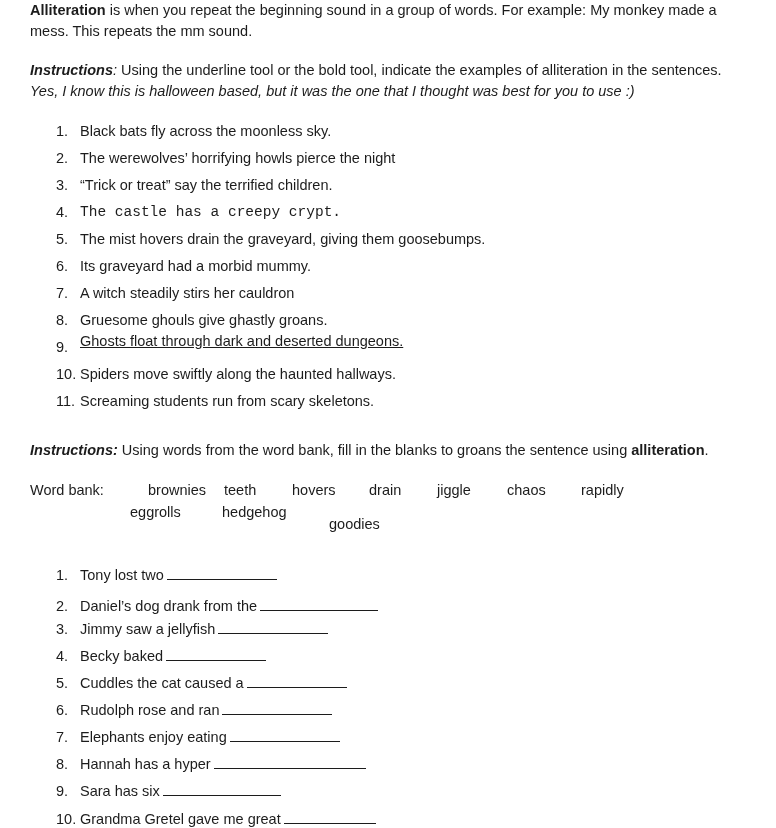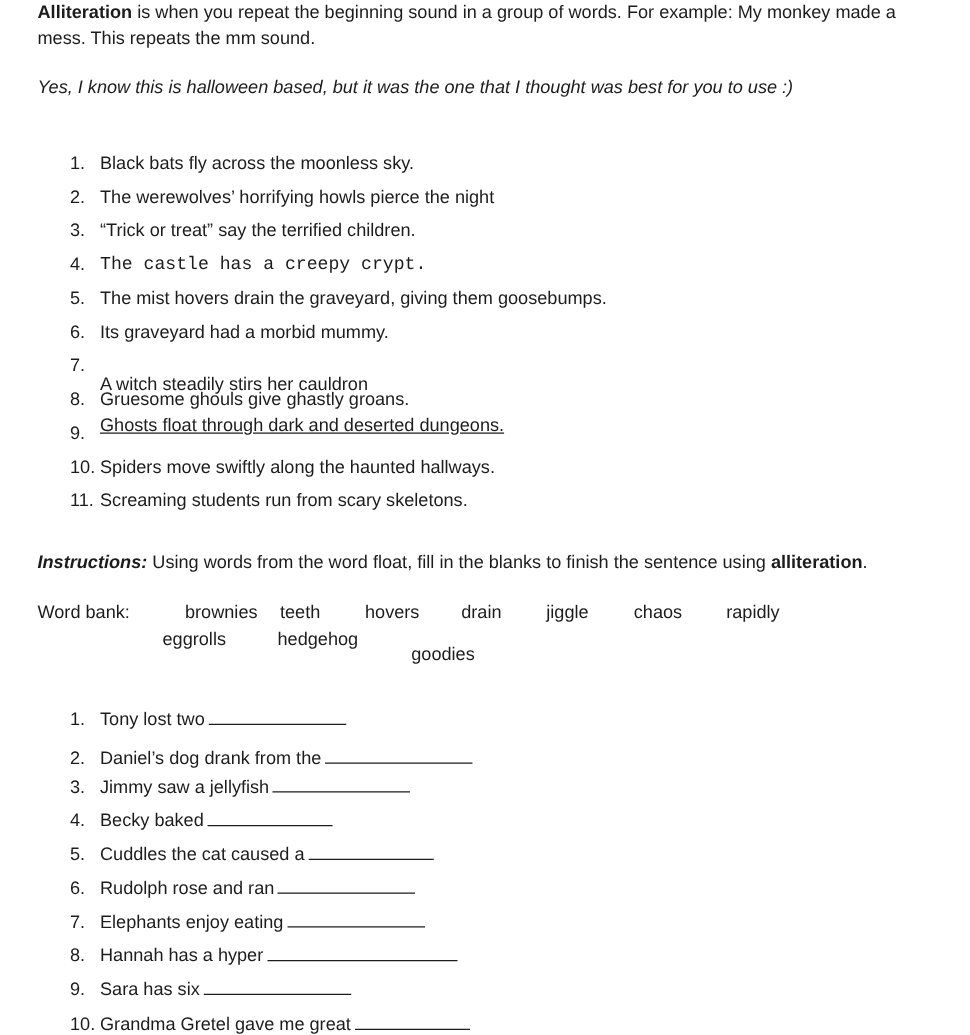--- a/index.html
+++ b/index.html
@@ -18,20 +18,21 @@
   </style>
 </head>
 <body>
 
 <div class="para" style="top:0px;">
   <div><b>Alliteration</b><span> is when you repeat the beginning sound in a group of words. For example: My monkey made a</span></div>
   <div>mess.  This repeats the mm sound.</div>
 </div>
 
 <div class="para" style="top:60px;">
+  <div><span class="bi">Instructions</span><span class="it">:</span><span> Using the underline tool or the bold tool, indicate the examples of alliteration in the sentences.</span></div>
   <div class="it">Yes, I know this is halloween based, but it was the one that I thought was best for you to use :)</div>
 </div>
 
 <div id="sentence-list">
     <div>
       <span class="abs" style="top: 123px; left: 56px;">1.</span>
       <span class="abs" style="top: 123px; left: 80px;">Black bats fly across the moonless sky.</span>
     </div>
     <div>
       <span class="abs" style="top: 150px; left: 56px;">2.</span>
@@ -48,42 +49,42 @@
     <div>
       <span class="abs" style="top: 231px; left: 56px;">5.</span>
       <span class="abs" style="top: 231px; left: 80px;">The mist hovers drain the graveyard, giving them goosebumps.</span>
     </div>
     <div>
       <span class="abs" style="top: 258px; left: 56px;">6.</span>
       <span class="abs" style="top: 258px; left: 80px;">Its graveyard had a morbid mummy.</span>
     </div>
     <div>
       <span class="abs" style="top: 285px; left: 56px;">7.</span>
-      <span class="abs" style="top: 300px; left: 80px;">A witch steadily stirs her cauldron</span>
+      <span class="abs" style="top: 285px; left: 80px;">A witch steadily stirs her cauldron</span>
     </div>
     <div>
       <span class="abs" style="top: 312px; left: 56px;">8.</span>
       <span class="abs" style="top: 312px; left: 80px;">Gruesome ghouls give ghastly groans.</span>
     </div>
     <div>
       <span class="abs" style="top: 339px; left: 56px;">9.</span>
       <span class="abs" style="top: 333px; left: 80px; text-decoration: underline;">Ghosts float through dark and deserted dungeons.</span>
     </div>
     <div>
       <span class="abs" style="top: 366px; left: 56px;">10.</span>
       <span class="abs" style="top: 366px; left: 80px;">Spiders move swiftly along the haunted hallways.</span>
     </div>
     <div>
       <span class="abs" style="top: 393px; left: 56px;">11.</span>
       <span class="abs" style="top: 393px; left: 80px;">Screaming students run from scary skeletons.</span>
     </div>
   </div>
 
 <div class="para" style="top:440px;">
-  <span class="bi">Instructions:</span><span> Using words from the word float, fill in the blanks to finish the sentence using </span><b>alliteration</b><span>.</span>
+  <span class="bi">Instructions:</span><span> Using words from the word bank, fill in the blanks to groans the sentence using </span><b>alliteration</b><span>.</span>
 </div>
 
 <div>
   <div class="wb" style="left:30px; top:482px;">Word bank:</div>
   <div id="wb-row1">
       <span class="abs" style="top: 482px; left: 148px;">brownies</span>
       <span class="abs" style="top: 482px; left: 224px;">teeth</span>
       <span class="abs" style="top: 482px; left: 292px;">hovers</span>
       <span class="abs" style="top: 482px; left: 369px;">drain</span>
       <span class="abs" style="top: 482px; left: 437px;">jiggle</span>

